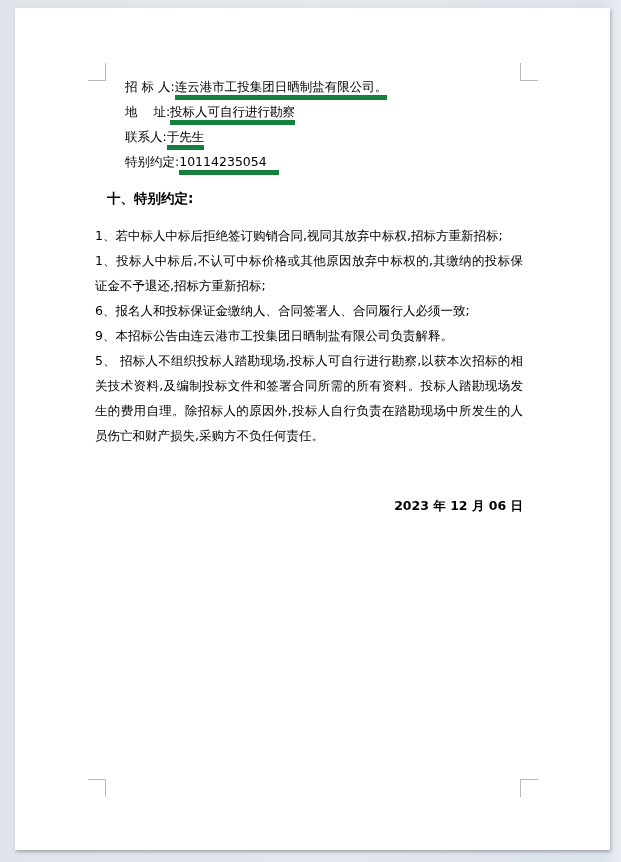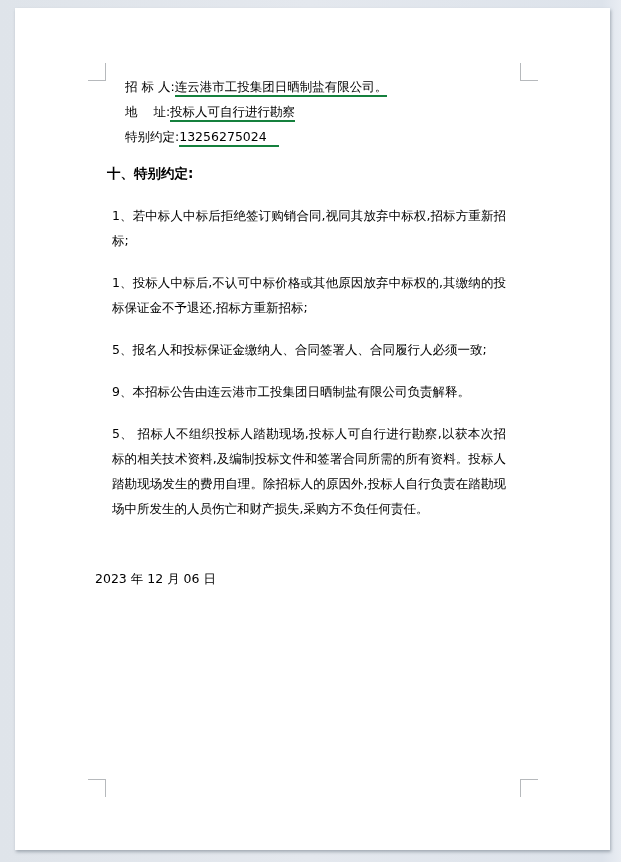--- a/index.html
+++ b/index.html
@@ -43,62 +43,64 @@
     font-size: 12.5px;
     line-height: 25px;
   }
   .contact-block {
     padding-left: 30px;
   }
   .contact-line {
     white-space: pre-wrap;
   }
   .contact-line .val {
-    border-bottom: 2px solid #15803d;
+    border-bottom: 5px solid #15803d;
     padding-bottom: 1px;
   }
   .heading {
     font-weight: bold;
     font-size: 13.5px;
     margin: 12px;
   }
   .clause {
-    margin: 17px;
+    margin: 0;
     text-align: justify;
     text-justify: inter-ideograph;
   }
   .date-line {
     margin: 45px 0 0 0;
-    text-align: left;
+    text-align: right;
+    font-weight: bold;
   }
 </style>
 </head>
 <body>
 
 <div class="canvas">
   <div class="paper">
 
     <div class="crop tl"></div>
     <div class="crop tr"></div>
     <div class="crop bl"></div>
     <div class="crop br"></div>
 
     <div class="content">
 
       <div class="contact-block">
         <div class="contact-line"><span>招 标 人:</span><span class="val">连云港市工投集团日晒制盐有限公司。</span></div>
         <div class="contact-line"><span>地    址:</span><span class="val">投标人可自行进行勘察</span></div>
-        <div class="contact-line"><span>特别约定:</span><span class="val">13256275024   </span></div>
+        <div class="contact-line"><span>联系人:</span><span class="val">于先生</span></div>
+        <div class="contact-line"><span>特别约定:</span><span class="val">10114235054   </span></div>
       </div>
 
       <p class="heading">十、特别约定:</p>
 
       <p class="clause">1、若中标人中标后拒绝签订购销合同,视同其放弃中标权,招标方重新招标;</p>
       <p class="clause">1、投标人中标后,不认可中标价格或其他原因放弃中标权的,其缴纳的投标保证金不予退还,招标方重新招标;</p>
-      <p class="clause">5、报名人和投标保证金缴纳人、合同签署人、合同履行人必须一致;</p>
+      <p class="clause">6、报名人和投标保证金缴纳人、合同签署人、合同履行人必须一致;</p>
       <p class="clause">9、本招标公告由连云港市工投集团日晒制盐有限公司负责解释。</p>
       <p class="clause">5、 招标人不组织投标人踏勘现场,投标人可自行进行勘察,以获本次招标的相关技术资料,及编制投标文件和签署合同所需的所有资料。投标人踏勘现场发生的费用自理。除招标人的原因外,投标人自行负责在踏勘现场中所发生的人员伤亡和财产损失,采购方不负任何责任。</p>
 
       <p class="date-line">2023 年 12 月 06 日</p>
 
     </div>
   </div>
 </div>
 
 </body></html>

